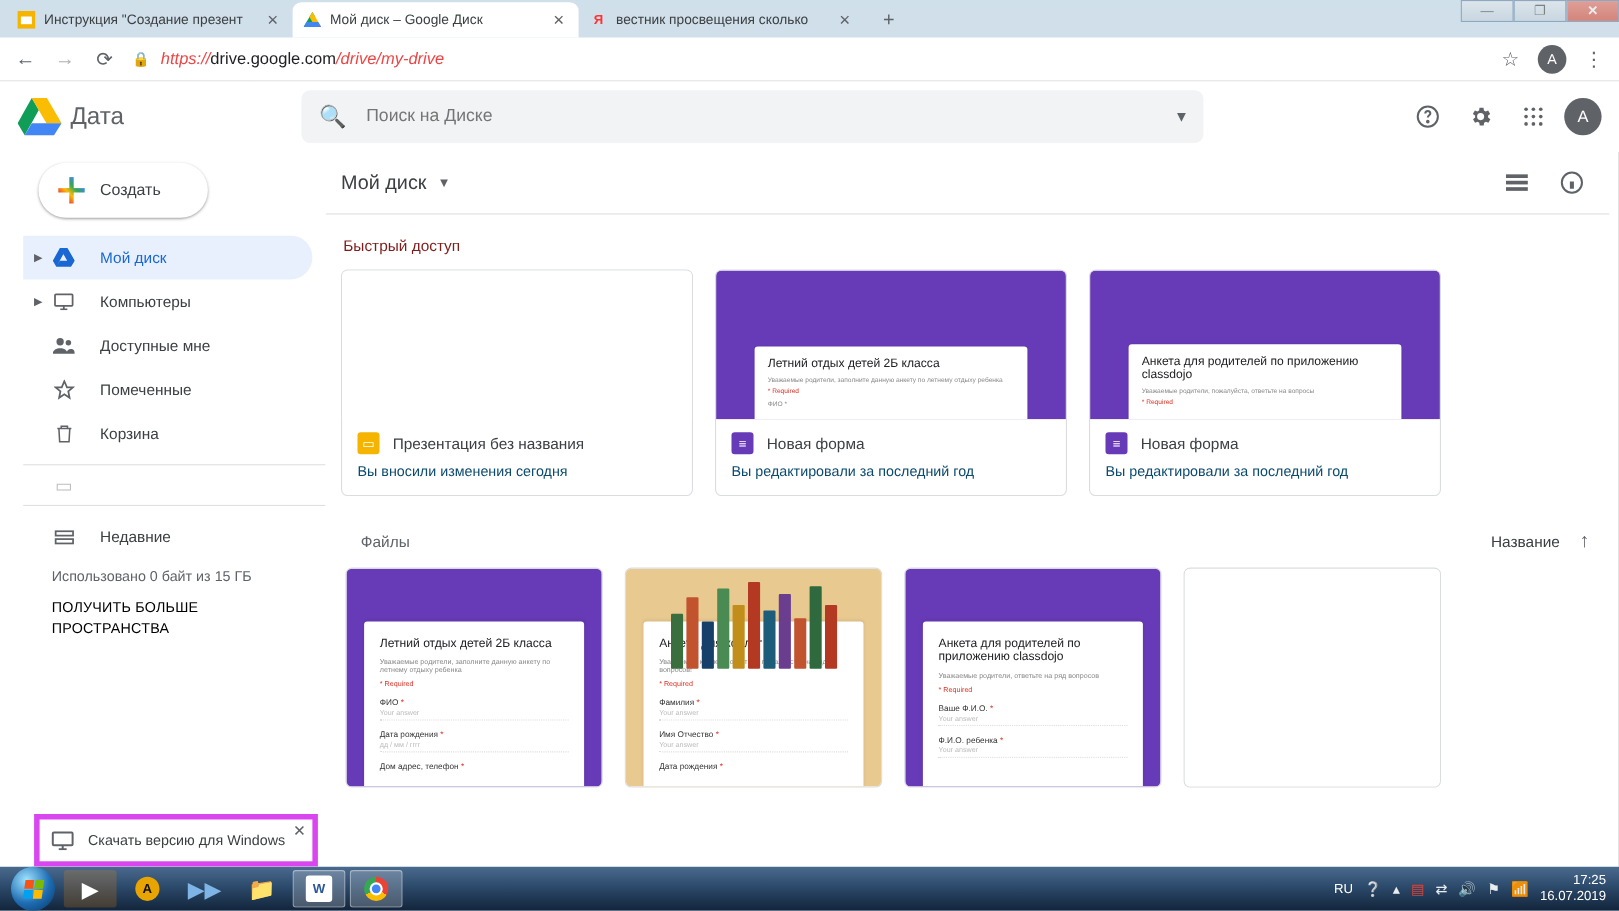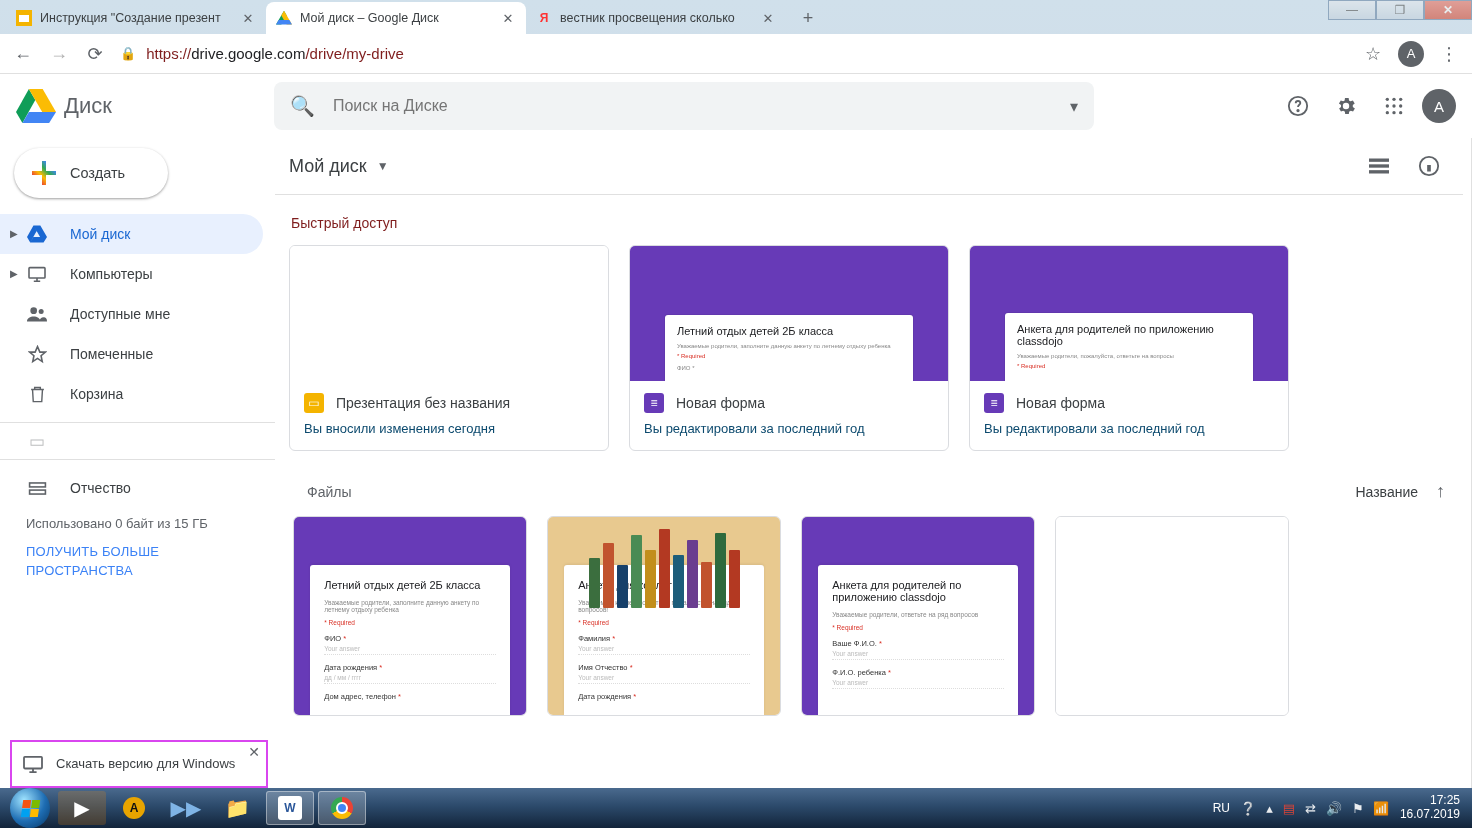--- a/index.html
+++ b/index.html
@@ -21,55 +21,55 @@
 .tab .tab-close { width:16px; height:16px; display:flex; align-items:center; justify-content:center; border-radius:50%; font-size:13px; color:#5f6368;}
 .newtab { width:28px; height:28px; border-radius:50%; display:flex; align-items:center; justify-content:center; font-size:18px; color:#5f6368; margin-left:8px; margin-bottom:2px;}
 .slides-fav{display:flex;width:16px;height:16px;background:#f4b400;align-items:center;justify-content:center;}
 .slides-fav::after{content:"";width:10px;height:7px;background:#fff;}
 .yandex-fav{color:#f33; font-weight:bold;}
 
 .addr-bar { height:40px; background:#fff; display:flex; align-items:center; padding:0 12px; gap:14px; border-bottom:1px solid #e0e0e0;}
 .nav-icon { width:22px; height:22px; display:flex; align-items:center; justify-content:center; color:#5f6368; font-size:18px;}
 .nav-icon.disabled{color:#b0b0b0;}
 .url-box { flex:1; display:flex; align-items:center; gap:10px; font-size:15px; color:#202124;}
-.url-dim{color:#7f1d1d;}
+.url-dim{color:#ef4444;font-style:italic;}
 .lock{font-size:13px;color:#5f6368;}
 .star{color:#5f6368;}
 .avatar-small{width:26px;height:26px;border-radius:50%;background:#5f6368;color:#fff;display:flex;align-items:center;justify-content:center;font-size:13px;}
 .kebab{font-size:18px;color:#5f6368}
 
 
 .drive-app { flex:1; display:flex; flex-direction:column; background:#fff; overflow:hidden; position:relative;}
 .drive-header { height:64px; display:flex; align-items:center; padding:0 16px; gap:8px; }
 .drive-logo { display:flex; align-items:center; gap:8px; min-width:250px;}
 .drive-logo svg{width:40px;height:40px;}
 .drive-logo-text{font-size:22px;color:#5f6368;}
 .search-wrap{flex:0 0 820px; height:48px; background:#f1f3f4; border-radius:8px; display:flex; align-items:center; padding:0 16px; gap:18px;}
 .search-wrap input{flex:1;border:none;background:transparent;font-size:16px;color:#5f6368;outline:none;}
 .hdr-spacer{flex:1}
 .hdr-icon{width:40px;height:40px;border-radius:50%;display:flex;align-items:center;justify-content:center;color:#5f6368;font-size:20px;}
 .avatar-big{width:34px;height:34px;border-radius:50%;background:#5f6368;color:#fff;display:flex;align-items:center;justify-content:center;font-size:15px;}
 
-.drive-body{flex:1;display:flex;overflow:hidden;}
+.drive-body{flex:1;display:flex;overflow:hidden;padding-left:21px;}
 .sidebar{width:275px;display:flex;flex-direction:column;padding-top:4px;font-size:14px;color:#3c4043;position:relative;}
 .create-btn{margin:6px 0 16px 14px;width:154px;height:50px;border-radius:28px;background:#fff;box-shadow:0 1px 3px rgba(0,0,0,.25),0 1px 2px rgba(0,0,0,.15);display:flex;align-items:center;gap:14px;padding-left:18px;font-size:14.5px;color:#3c4043;}
 .plus-logo{position:relative;width:24px;height:24px;}
 .plus-logo::before,.plus-logo::after{content:"";position:absolute;background:linear-gradient(45deg,#ea4335,#fbbc04,#34a853,#4285f4);}
 .plus-logo::before{left:10px;top:0;width:4px;height:24px;}
 .plus-logo::after{top:10px;left:0;height:4px;width:24px;}
 .side-item{height:40px;display:flex;align-items:center;padding-left:26px;gap:22px;border-radius:0 20px 20px 0;margin-right:12px;}
 .side-item.active{background:#e8f0fe;color:#1967d2;font-weight:500;}
 .side-item-wrap{position:relative;}
 .side-icon{width:22px;display:flex;justify-content:center;font-size:17px;}
 .side-sep{height:1px;background:#e0e0e0;margin:8px 0;}
 .storage-block{padding:6px 16px 0 26px;font-size:13px;color:#5f6368;line-height:1.5;}
-.storage-link{color:#3b82f6;font-weight:500;font-size:13px;letter-spacing:.2px;}
+.storage-link{color:#000000;font-weight:500;font-size:13px;letter-spacing:.2px;}
 .sidebar-scroll{flex:1;overflow:hidden;}
 
-.download-bar{position:absolute;left:10px;bottom:0;width:258px;height:48px;background:#fff;border:2px solid #d946ef;display:flex;align-items:center;padding:0 10px;gap:12px;font-size:13px;color:#3c4043;margin-top:20px;}
+.download-bar{position:absolute;left:10px;bottom:0;width:258px;height:48px;background:#fff;border:5px solid #d946ef;display:flex;align-items:center;padding:0 10px;gap:12px;font-size:13px;color:#3c4043;margin-top:20px;}
 .download-bar .dl-close{position:absolute;right:6px;top:2px;font-size:14px;color:#5f6368;}
 
 .main{flex:1;display:flex;overflow:hidden;}
 .content{flex:1;overflow:auto;padding-right:8px;position:relative;}
 .path-row{height:56px;display:flex;align-items:center;padding:0 14px;font-size:18px;color:#3c4043;gap:10px;border-bottom:0;}
 .path-row .chev{font-size:12px;color:#5f6368;}
 .path-spacer{flex:1}
 .view-icon{width:40px;height:40px;display:flex;align-items:center;justify-content:center;color:#5f6368;font-size:20px;}
 .content-inner{border-top:1px solid #e0e0e0;padding:16px 14px 0 14px;}
 .section-title{font-size:14px;color:#7f1d1d;font-weight:500;margin:4px 0 14px 2px;}
@@ -184,21 +184,21 @@
   </div>
 
   <div class="drive-app">
     <div class="drive-header">
       <div class="drive-logo">
         <svg viewBox="0 0 87 78">
             <path fill="#0f9d58" d="M28 2 0 52l14 24L42 26z"></path>
             <path fill="#fbbc04" d="M28 2h30l29 50H57z"></path>
             <path fill="#4285f4" d="M14 76h58l15-24H28z"></path>
           </svg>
-        <span class="drive-logo-text">Диск</span>
+        <span class="drive-logo-text">Дата</span>
       </div>
       <div class="search-wrap">
         <span style="color:#5f6368;font-size:20px;">🔍</span>
         <input placeholder="Поиск на Диске" style="">
         <span style="color:#5f6368;">▾</span>
       </div>
       <div class="hdr-spacer"></div>
       <div class="hdr-icon">
         <svg width="22" height="22" viewBox="0 0 24 24" fill="none" stroke="#5f6368" stroke-width="2">
             <circle cx="12" cy="12" r="10"></circle>
@@ -290,21 +290,21 @@
             <span></span>
           </div>
           <div class="side-sep"></div>
           <div class="side-item">
             <span class="side-icon">
                 <svg width="19" height="15" viewBox="0 0 24 18" fill="none" stroke="#5f6368" stroke-width="2">
                   <rect x="2" y="2" width="20" height="5"></rect>
                   <rect x="2" y="11" width="20" height="5"></rect>
                 </svg>
               </span>
-            <span>Отчество</span>
+            <span>Недавние</span>
           </div>
           <div class="storage-block">
             <div>Использовано 0 байт из 15 ГБ</div>
             <div class="storage-link" style="margin-top:8px;">ПОЛУЧИТЬ БОЛЬШЕ ПРОСТРАНСТВА</div>
           </div>
         </div>
 
         <div class="download-bar">
           <span>
               <svg width="22" height="18" viewBox="0 0 24 20" fill="none" stroke="#5f6368" stroke-width="2">

